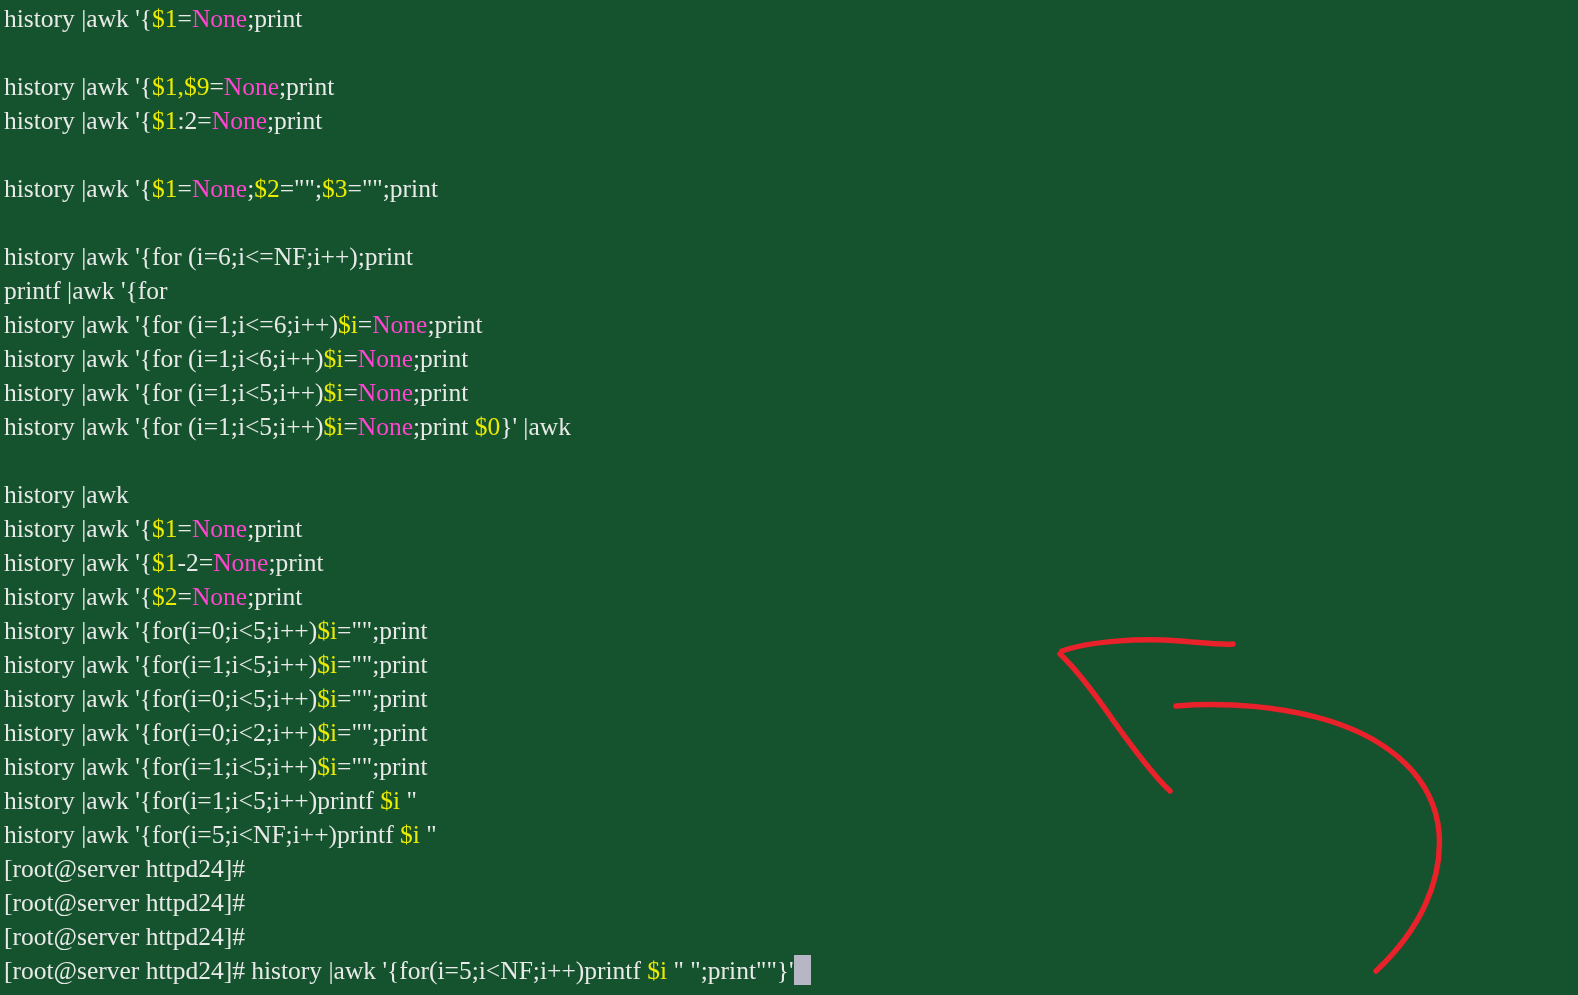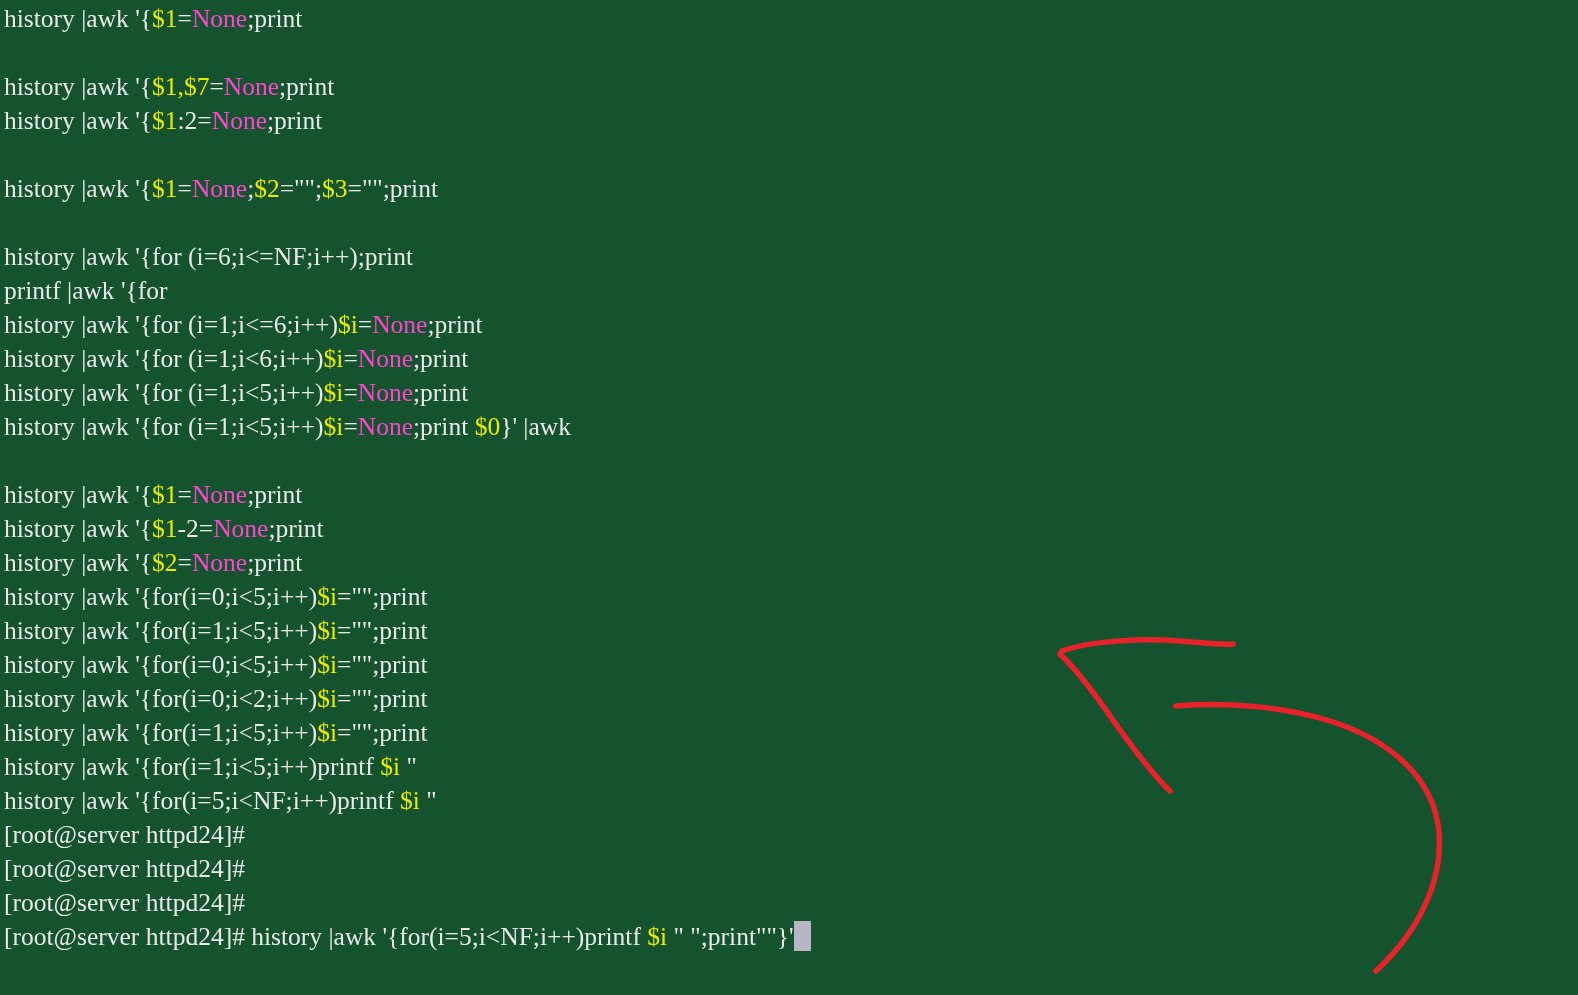--- a/index.html
+++ b/index.html
@@ -55,32 +55,33 @@
   }
 </style>
 </head>
 <body>
 
 <div id="terminal">
 
   <div id="screen">
       <div class="line"><span class="seg c-white">history |awk '{</span><span class="seg c-yellow">$1</span><span class="seg c-white">=</span><span class="seg c-magenta">None</span><span class="seg c-white">;print</span></div>
       <div class="line blank"><span class="seg c-white"> </span></div>
-      <div class="line"><span class="seg c-white">history |awk '{</span><span class="seg c-yellow">$1,$7</span><span class="seg c-white">=</span><span class="seg c-magenta">None</span><span class="seg c-white">;print</span></div>
+      <div class="line"><span class="seg c-white">history |awk '{</span><span class="seg c-yellow">$1,$9</span><span class="seg c-white">=</span><span class="seg c-magenta">None</span><span class="seg c-white">;print</span></div>
       <div class="line"><span class="seg c-white">history |awk '{</span><span class="seg c-yellow">$1</span><span class="seg c-white">:2=</span><span class="seg c-magenta">None</span><span class="seg c-white">;print</span></div>
       <div class="line blank"><span class="seg c-white"> </span></div>
       <div class="line"><span class="seg c-white">history |awk '{</span><span class="seg c-yellow">$1</span><span class="seg c-white">=</span><span class="seg c-magenta">None</span><span class="seg c-white">;</span><span class="seg c-yellow">$2</span><span class="seg c-white">="";</span><span class="seg c-yellow">$3</span><span class="seg c-white">="";print</span></div>
       <div class="line blank"><span class="seg c-white"> </span></div>
       <div class="line"><span class="seg c-white">history |awk '{for (i=6;i&lt;=NF;i++);print</span></div>
       <div class="line"><span class="seg c-white">printf |awk '{for</span></div>
       <div class="line"><span class="seg c-white">history |awk '{for (i=1;i&lt;=6;i++)</span><span class="seg c-yellow">$i</span><span class="seg c-white">=</span><span class="seg c-magenta">None</span><span class="seg c-white">;print</span></div>
       <div class="line"><span class="seg c-white">history |awk '{for (i=1;i&lt;6;i++)</span><span class="seg c-yellow">$i</span><span class="seg c-white">=</span><span class="seg c-magenta">None</span><span class="seg c-white">;print</span></div>
       <div class="line"><span class="seg c-white">history |awk '{for (i=1;i&lt;5;i++)</span><span class="seg c-yellow">$i</span><span class="seg c-white">=</span><span class="seg c-magenta">None</span><span class="seg c-white">;print</span></div>
       <div class="line"><span class="seg c-white">history |awk '{for (i=1;i&lt;5;i++)</span><span class="seg c-yellow">$i</span><span class="seg c-white">=</span><span class="seg c-magenta">None</span><span class="seg c-white">;print </span><span class="seg c-yellow">$0</span><span class="seg c-white">}' |awk</span></div>
       <div class="line blank"><span class="seg c-white"> </span></div>
+      <div class="line"><span class="seg c-white">history |awk</span></div>
       <div class="line"><span class="seg c-white">history |awk '{</span><span class="seg c-yellow">$1</span><span class="seg c-white">=</span><span class="seg c-magenta">None</span><span class="seg c-white">;print</span></div>
       <div class="line"><span class="seg c-white">history |awk '{</span><span class="seg c-yellow">$1</span><span class="seg c-white">-2=</span><span class="seg c-magenta">None</span><span class="seg c-white">;print</span></div>
       <div class="line"><span class="seg c-white">history |awk '{</span><span class="seg c-yellow">$2</span><span class="seg c-white">=</span><span class="seg c-magenta">None</span><span class="seg c-white">;print</span></div>
       <div class="line"><span class="seg c-white">history |awk '{for(i=0;i&lt;5;i++)</span><span class="seg c-yellow">$i</span><span class="seg c-white">="";print</span></div>
       <div class="line"><span class="seg c-white">history |awk '{for(i=1;i&lt;5;i++)</span><span class="seg c-yellow">$i</span><span class="seg c-white">="";print</span></div>
       <div class="line"><span class="seg c-white">history |awk '{for(i=0;i&lt;5;i++)</span><span class="seg c-yellow">$i</span><span class="seg c-white">="";print</span></div>
       <div class="line"><span class="seg c-white">history |awk '{for(i=0;i&lt;2;i++)</span><span class="seg c-yellow">$i</span><span class="seg c-white">="";print</span></div>
       <div class="line"><span class="seg c-white">history |awk '{for(i=1;i&lt;5;i++)</span><span class="seg c-yellow">$i</span><span class="seg c-white">="";print</span></div>
       <div class="line"><span class="seg c-white">history |awk '{for(i=1;i&lt;5;i++)printf </span><span class="seg c-yellow">$i</span><span class="seg c-white"> "</span></div>
       <div class="line"><span class="seg c-white">history |awk '{for(i=5;i&lt;NF;i++)printf </span><span class="seg c-yellow">$i</span><span class="seg c-white"> "</span></div>

